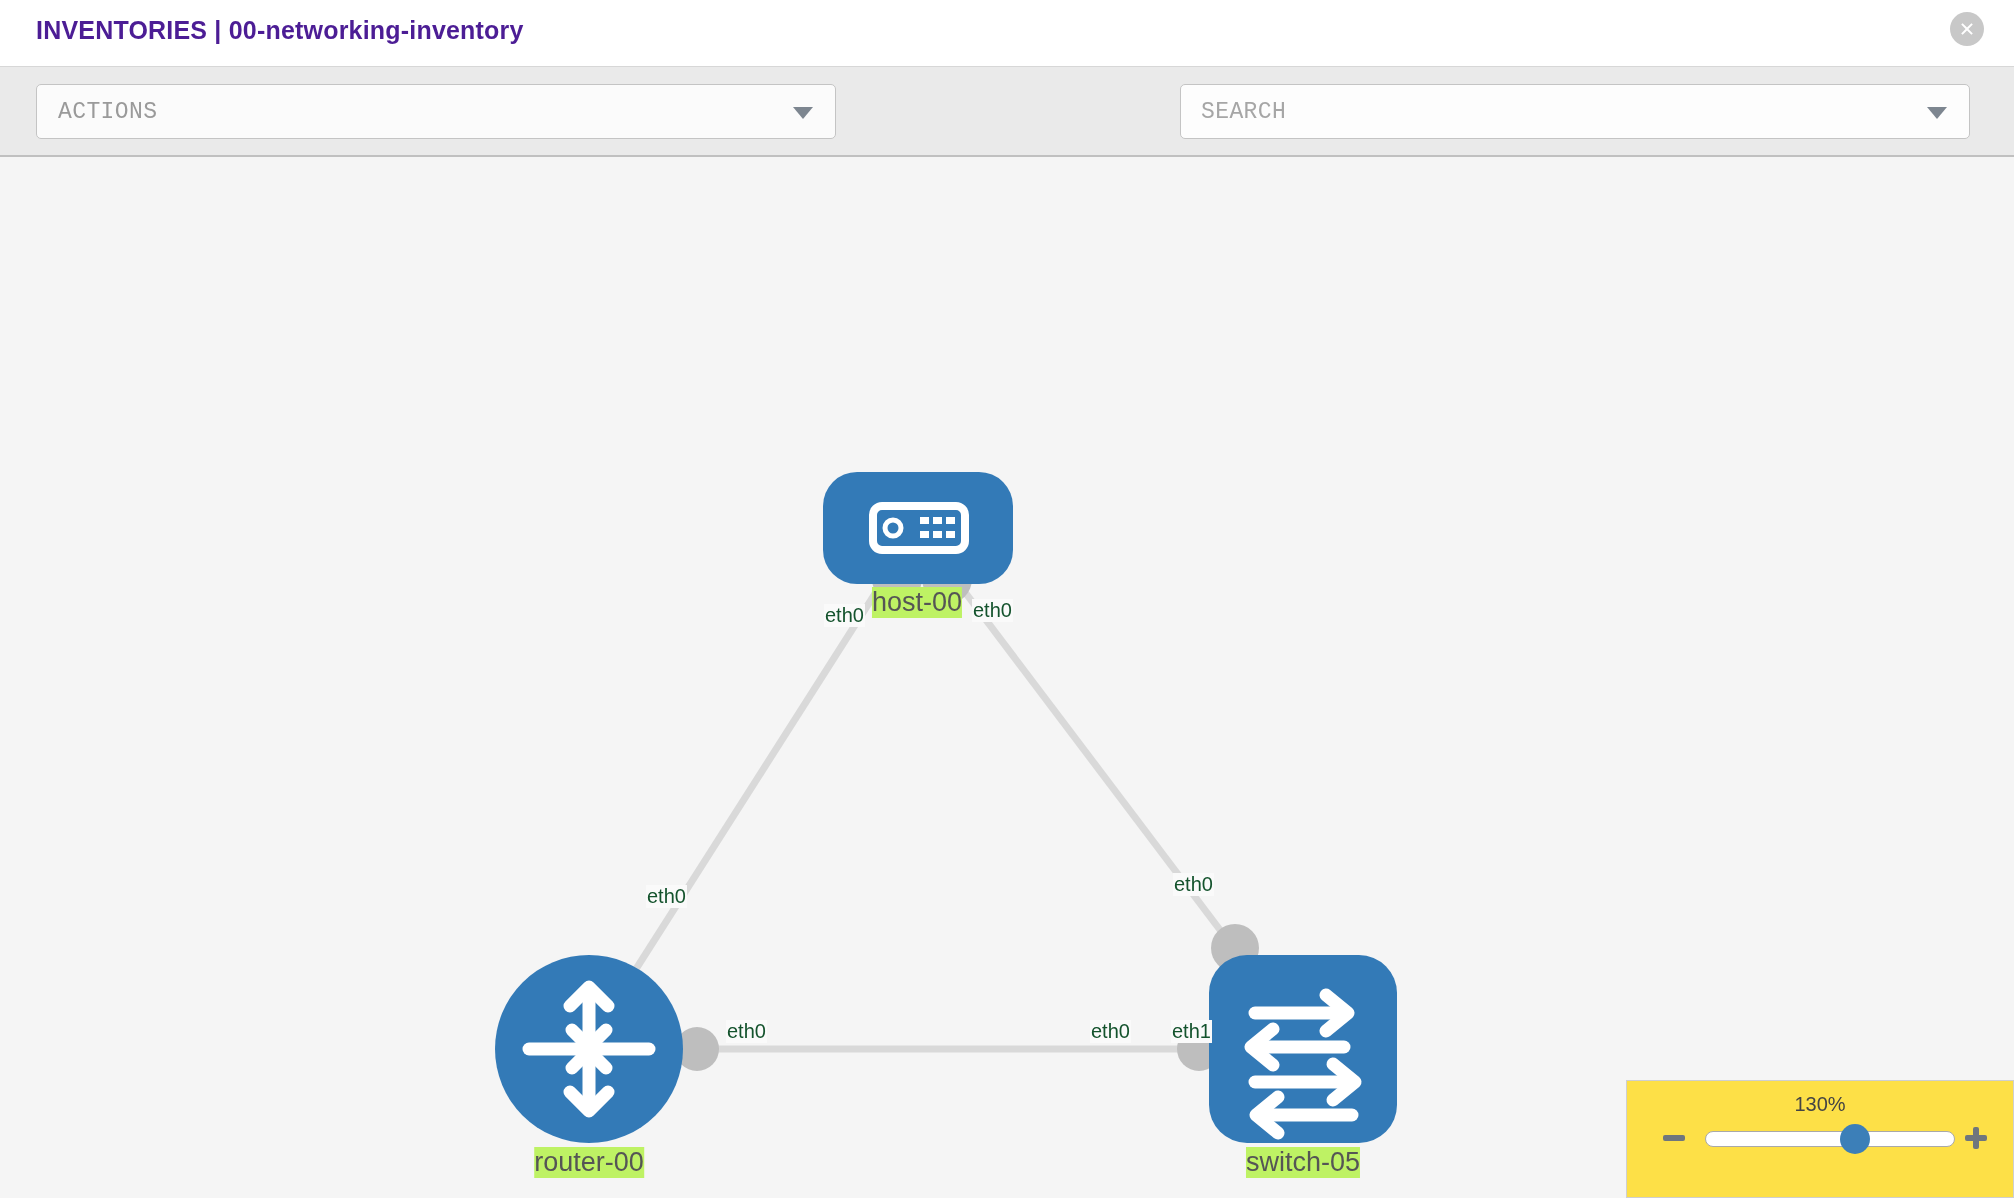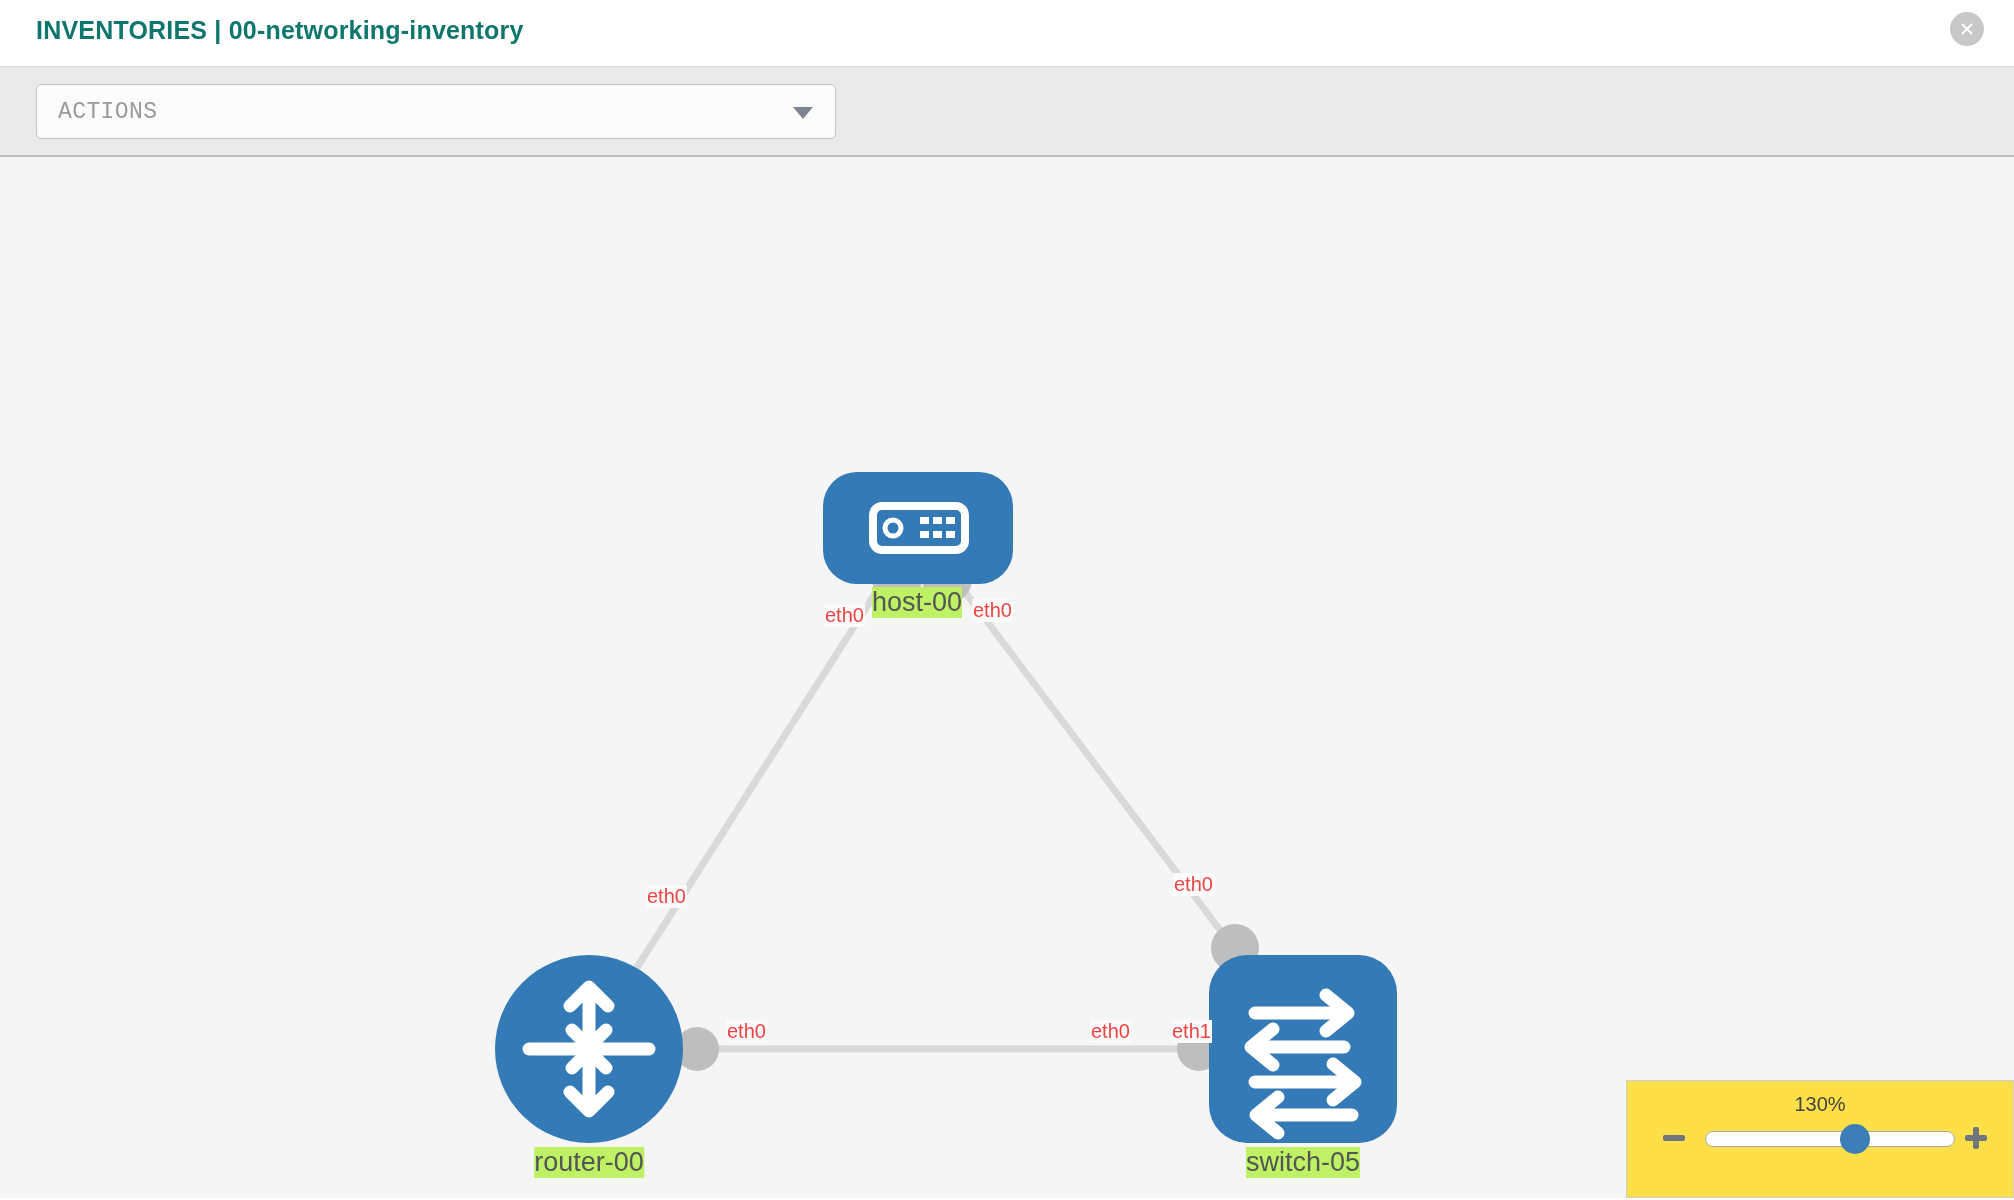--- a/index.html
+++ b/index.html
@@ -22,21 +22,21 @@
     background: #ffffff;
     border-bottom: 1px solid #d7d7d7;
     box-sizing: border-box;
   }
   .header-title {
     position: absolute;
     left: 36px;
     top: 16px;
     font-size: 25px;
     font-weight: bold;
-    color: #0f766e;
+    color: #4c1d95;
     letter-spacing: 0.2px;
     white-space: nowrap;
   }
   .close-btn {
     position: absolute;
     right: 30px;
     top: 12px;
     width: 34px;
     height: 34px;
     border-radius: 50%;
@@ -132,21 +132,21 @@
     position: absolute;
     font-size: 27px;
     color: #555555;
     background: #bef264;
     white-space: nowrap;
     transform: translateX(-50%);
   }
   .iface-label {
     position: absolute;
     font-size: 20px;
-    color: #ef4444;
+    color: #14532d;
     background: #fafafa;
     white-space: nowrap;
     padding: 0 1px;
   }
 
   
   .zoom-panel {
     position: absolute;
     right: 0;
     bottom: 0;
@@ -233,20 +233,24 @@
     <svg width="42" height="42" viewBox="0 0 42 42">
       <g transform="rotate(22 21 21)">
         <circle cx="13" cy="16" r="8.2" fill="none" stroke="#7d8690" stroke-width="4.2"></circle>
         <rect x="17" y="14" width="18" height="4.2" fill="#7d8690"></rect>
         <rect x="30" y="14" width="4" height="8" fill="#7d8690"></rect>
         <rect x="23" y="14" width="3.6" height="6.5" fill="#7d8690"></rect>
       </g>
     </svg>
   </div>
 
+  <div class="search-box">
+    <span class="placeholder">SEARCH</span>
+    <span class="caret"></span>
+  </div>
 </div>
 
 <div class="canvas">
 
   <svg class="topology" width="2014" height="1041">
 
     <g>
       <line x1="892" y1="410" x2="615" y2="845" stroke="#d9d9d9" stroke-width="7"></line>
     </g>
     <g>

